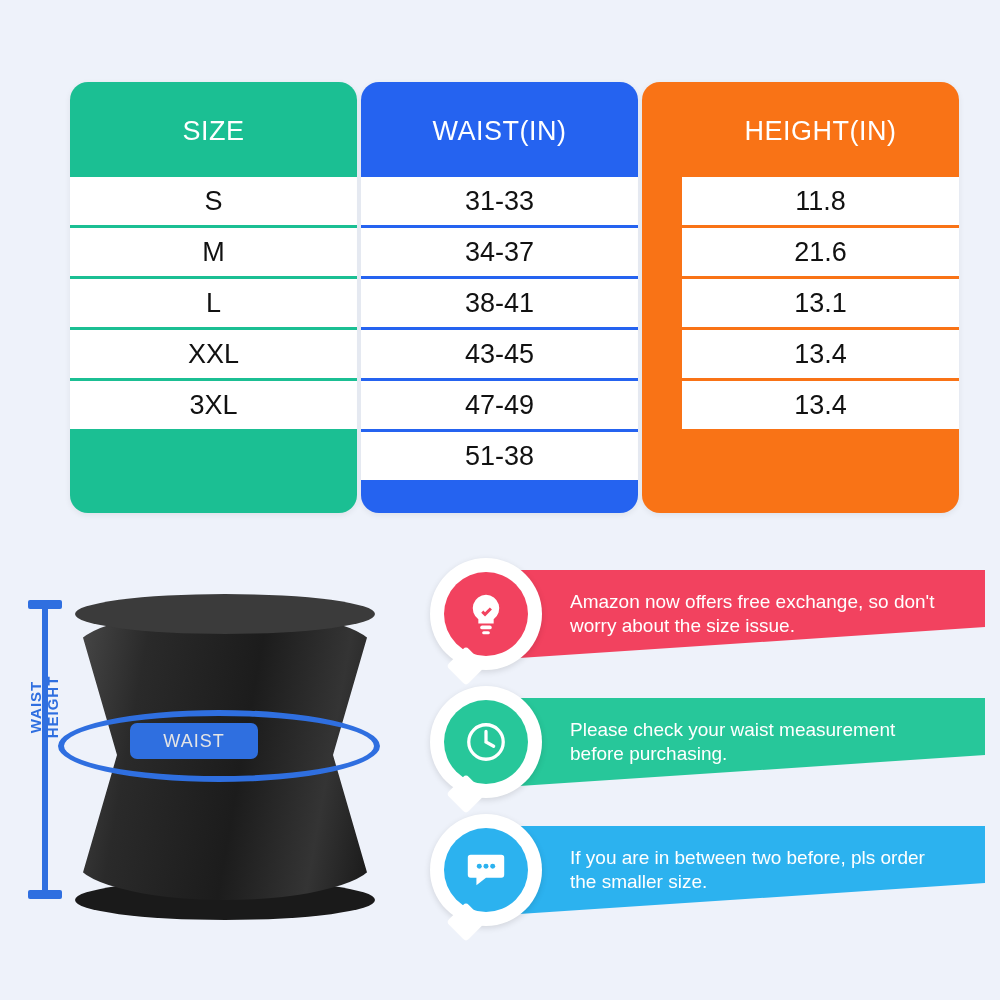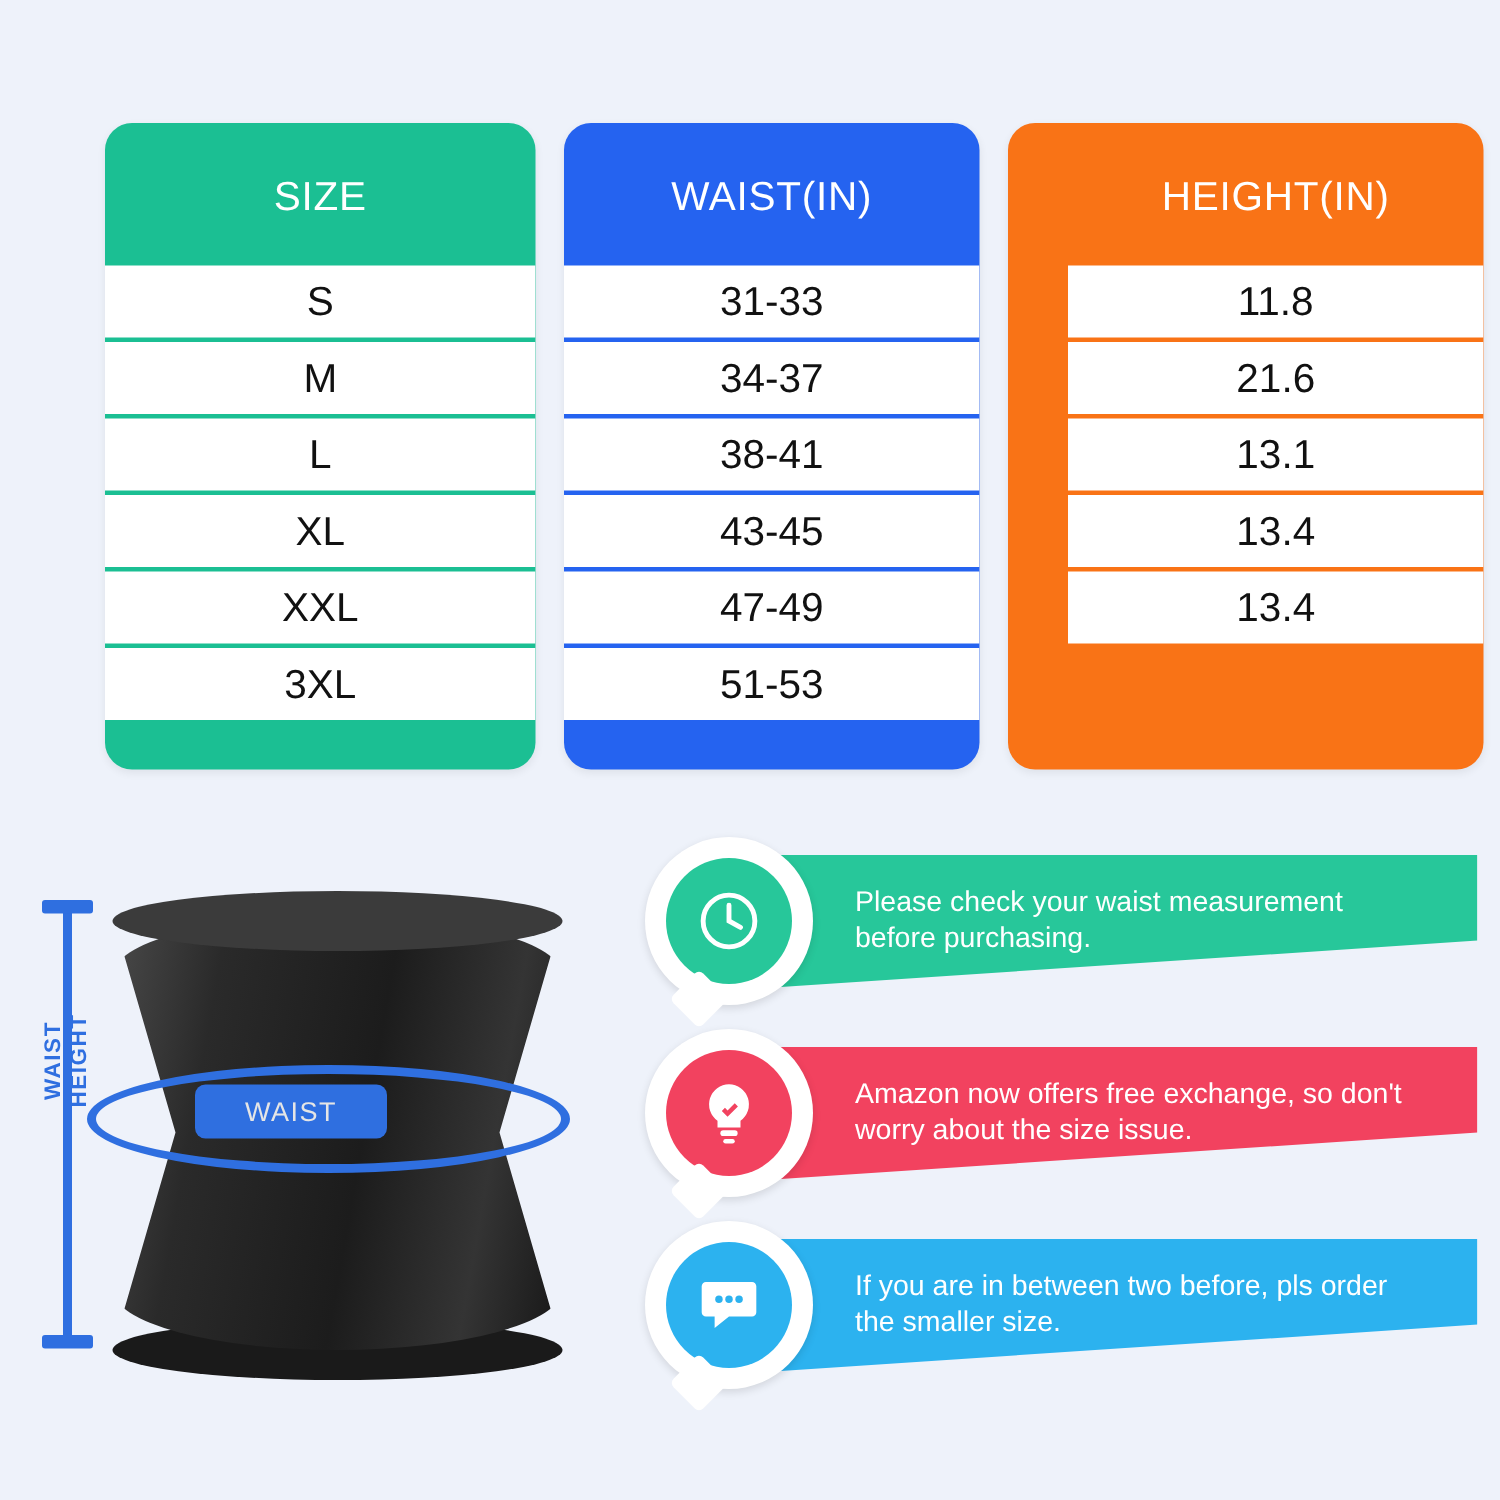--- a/index.html
+++ b/index.html
@@ -15,21 +15,21 @@
     position: relative;
   }
 
   
   #size-table {
     position: absolute;
     left: 70px;
     top: 82px;
     width: 860px;
     display: flex;
-    gap: 19px;
+    gap: 4px;
   }
   .table-col {
     flex: 1;
     border-radius: 18px;
     overflow: hidden;
     display: flex;
     flex-direction: column;
     box-shadow: 0 2px 6px rgba(0,0,0,0.07);
   }
   .table-col.size   { background: #1bbf93; flex: 0 0 287px; }
@@ -220,34 +220,33 @@
 </head>
 <body>
 
 <div id="size-table">
 
   <div class="table-col size">
     <div class="col-header">SIZE</div>
     <div class="col-cell">S</div>
     <div class="col-cell">M</div>
     <div class="col-cell">L</div>
-    <div class="col-cell">XL</div>
     <div class="col-cell">XXL</div>
     <div class="col-cell">3XL</div>
     <div class="col-footer"></div>
   </div>
 
   <div class="table-col waist">
     <div class="col-header">WAIST(IN)</div>
     <div class="col-cell">31-33</div>
     <div class="col-cell">34-37</div>
     <div class="col-cell">38-41</div>
     <div class="col-cell">43-45</div>
     <div class="col-cell">47-49</div>
-    <div class="col-cell">51-53</div>
+    <div class="col-cell">51-38</div>
     <div class="col-footer"></div>
   </div>
 
   <div class="table-col height">
     <div class="col-header">HEIGHT(IN)</div>
     <div class="col-cell">11.8</div>
     <div class="col-cell">21.6</div>
     <div class="col-cell">13.1</div>
     <div class="col-cell">13.4</div>
     <div class="col-cell">13.4</div>
@@ -264,49 +263,49 @@
 
   <div class="belt-bottom-ellipse"></div>
   <div class="belt-shape"></div>
   <div class="belt-top-ellipse"></div>
 
   <div class="waist-ring"></div>
   <div class="waist-label">WAIST</div>
 </div>
 
 <div id="notes">
-
-  <div class="note two">
-    <div class="banner"></div>
-    <div class="note-text">Please check your waist measurement before purchasing.</div>
-    <div class="bubble">
-      <div class="bubble-inner">
-        <svg width="46" height="46" viewBox="0 0 24 24" fill="none" stroke="#ffffff" stroke-width="1.7">
-          <circle cx="12" cy="12" r="9"></circle>
-          <path d="M12 6.5V12l4 2.2" stroke-linecap="round"></path>
-        </svg>
-      </div>
-    </div>
-  </div>
 
   <div class="note one">
     <div class="banner"></div>
     <div class="note-text">Amazon now offers free exchange, so don't worry about the size issue.</div>
     <div class="bubble">
       <div class="bubble-inner">
         <svg width="46" height="46" viewBox="0 0 24 24" fill="#ffffff">
           <path d="M12 2a7 7 0 0 0-4 12.7V17h8v-2.3A7 7 0 0 0 12 2z"></path>
           <rect x="9" y="18" width="6" height="2" rx="1"></rect>
           <rect x="10" y="21" width="4" height="1.6" rx="0.8"></rect>
           <path d="M10.6 10.2l-1.1 1.1 2 2 3.6-3.6-1.1-1.1-2.5 2.5z" fill="#f2425f"></path>
         </svg>
       </div>
     </div>
   </div>
 
+  <div class="note two">
+    <div class="banner"></div>
+    <div class="note-text">Please check your waist measurement before purchasing.</div>
+    <div class="bubble">
+      <div class="bubble-inner">
+        <svg width="46" height="46" viewBox="0 0 24 24" fill="none" stroke="#ffffff" stroke-width="1.7">
+          <circle cx="12" cy="12" r="9"></circle>
+          <path d="M12 6.5V12l4 2.2" stroke-linecap="round"></path>
+        </svg>
+      </div>
+    </div>
+  </div>
+
   <div class="note three">
     <div class="banner"></div>
     <div class="note-text">If you are in between two before, pls order the smaller size.</div>
     <div class="bubble">
       <div class="bubble-inner">
         <svg width="46" height="46" viewBox="0 0 24 24" fill="#ffffff">
           <path d="M4 4h16a1.5 1.5 0 0 1 1.5 1.5v9A1.5 1.5 0 0 1 20 16h-8l-5 4v-4H4a1.5 1.5 0 0 1-1.5-1.5v-9A1.5 1.5 0 0 1 4 4z"></path>
           <circle cx="8.5" cy="10" r="1.3" fill="#2cb2ef"></circle>
           <circle cx="12" cy="10" r="1.3" fill="#2cb2ef"></circle>
           <circle cx="15.5" cy="10" r="1.3" fill="#2cb2ef"></circle>

